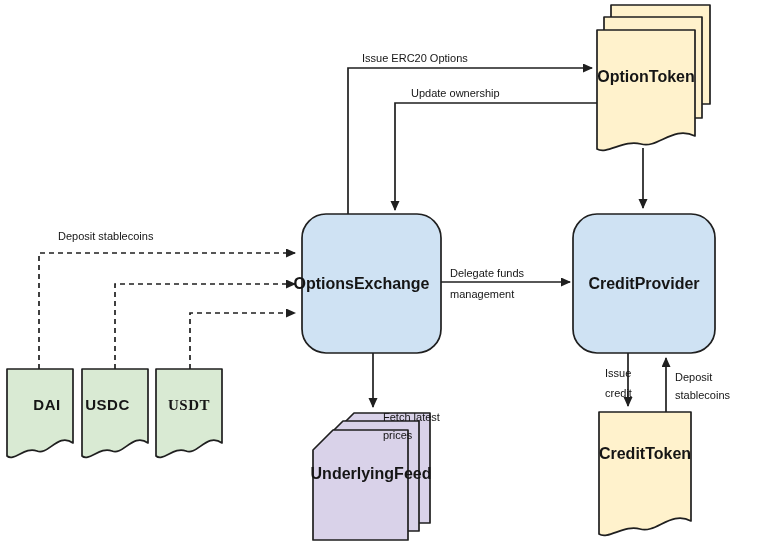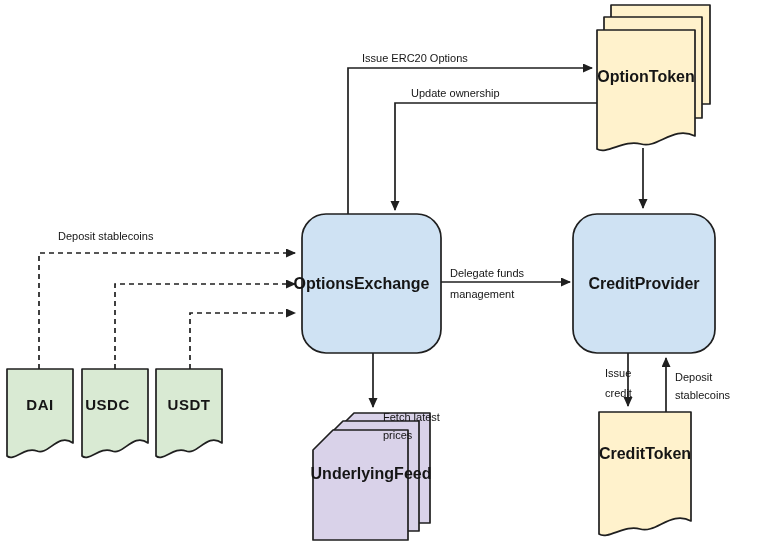--- a/index.html
+++ b/index.html
@@ -108,16 +108,16 @@
     <span>Token</span>
   </div>
   <div class="node-title feed-title" style="left:313px;top:464px;width:116px;">
     <span>Underlying</span>
     <span>Feed</span>
   </div>
   <div class="node-title" style="left:599px;top:443px;width:92px;">
     <span>Credit</span>
     <span>Token</span>
   </div>
-  <div class="node-title coin-title" style="left:7px;top:396px;width:66px;">DAI</div>
+  <div class="node-title coin-title" style="left:7px;top:396px;width:80px;">DAI</div>
   <div class="node-title coin-title" style="left:82px;top:396px;width:51px;">USDC</div>
-  <div class="node-title coin-title" style="left:156px;top:396px;width:66px;">USDT</div>
+  <div class="node-title coin-title" style="left:156px;top:396px;width:66px;font-family:Liberation Serif, serif;">USDT</div>
 </div>
 
 </body></html>

